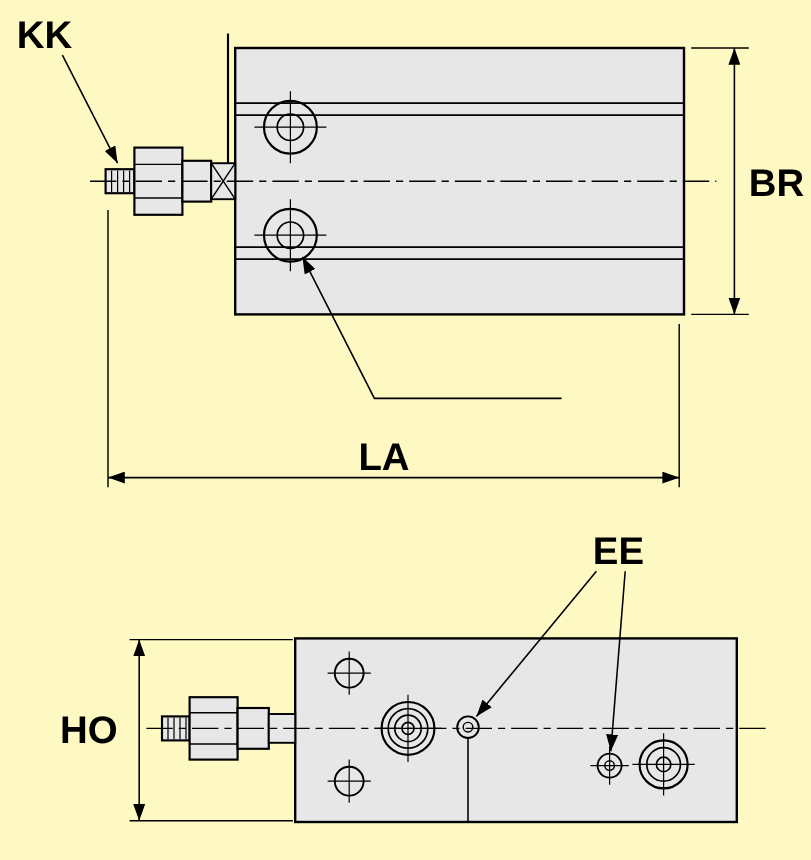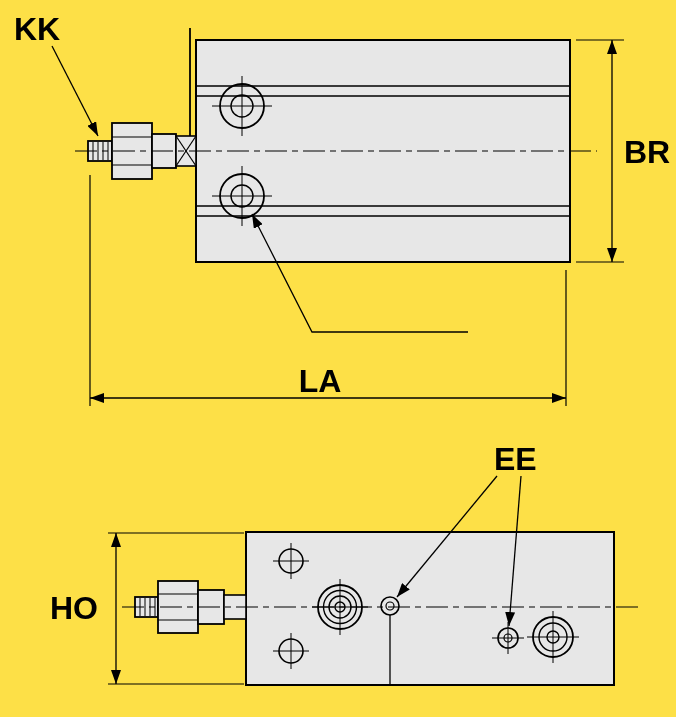--- a/index.html
+++ b/index.html
@@ -4,21 +4,21 @@
 <style>
   html, body {
     margin: 0;
     padding: 0;
     background: #ffffff;
   }
   .canvas {
     width: 676px;
     height: 717px;
     position: relative;
-    background: #fde047;
+    background: #fef9c3;
     overflow: hidden;
   }
   svg { display: block; }
   text.dim-label {
     font-family: "Liberation Sans", sans-serif;
     font-weight: bold;
     font-size: 32px;
     fill: #000000;
   }
 </style>

